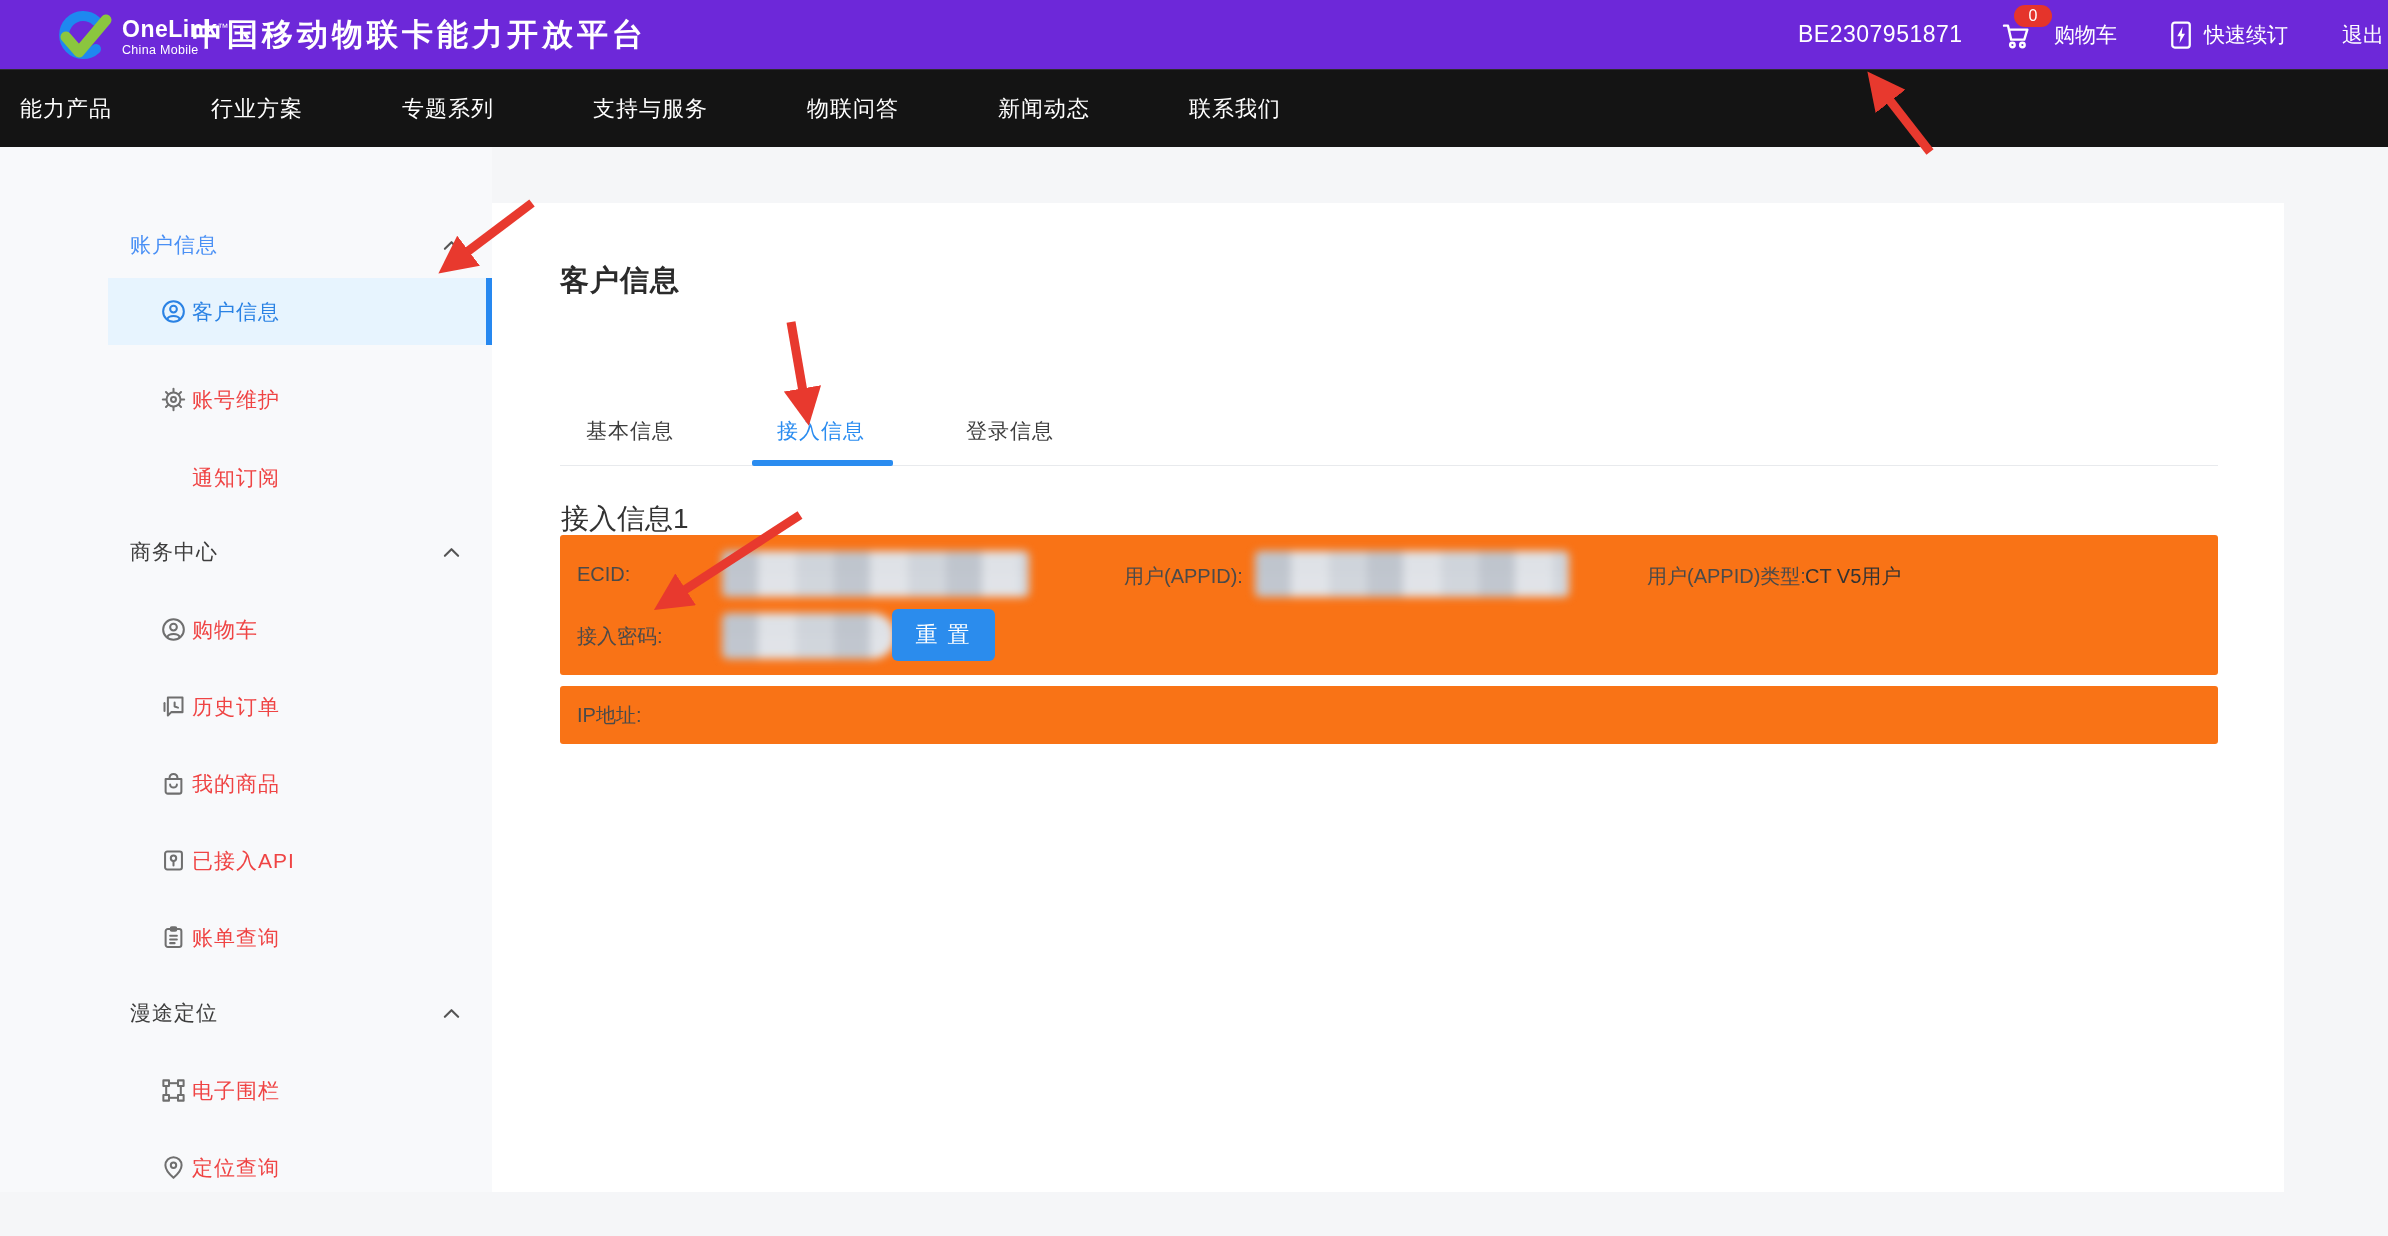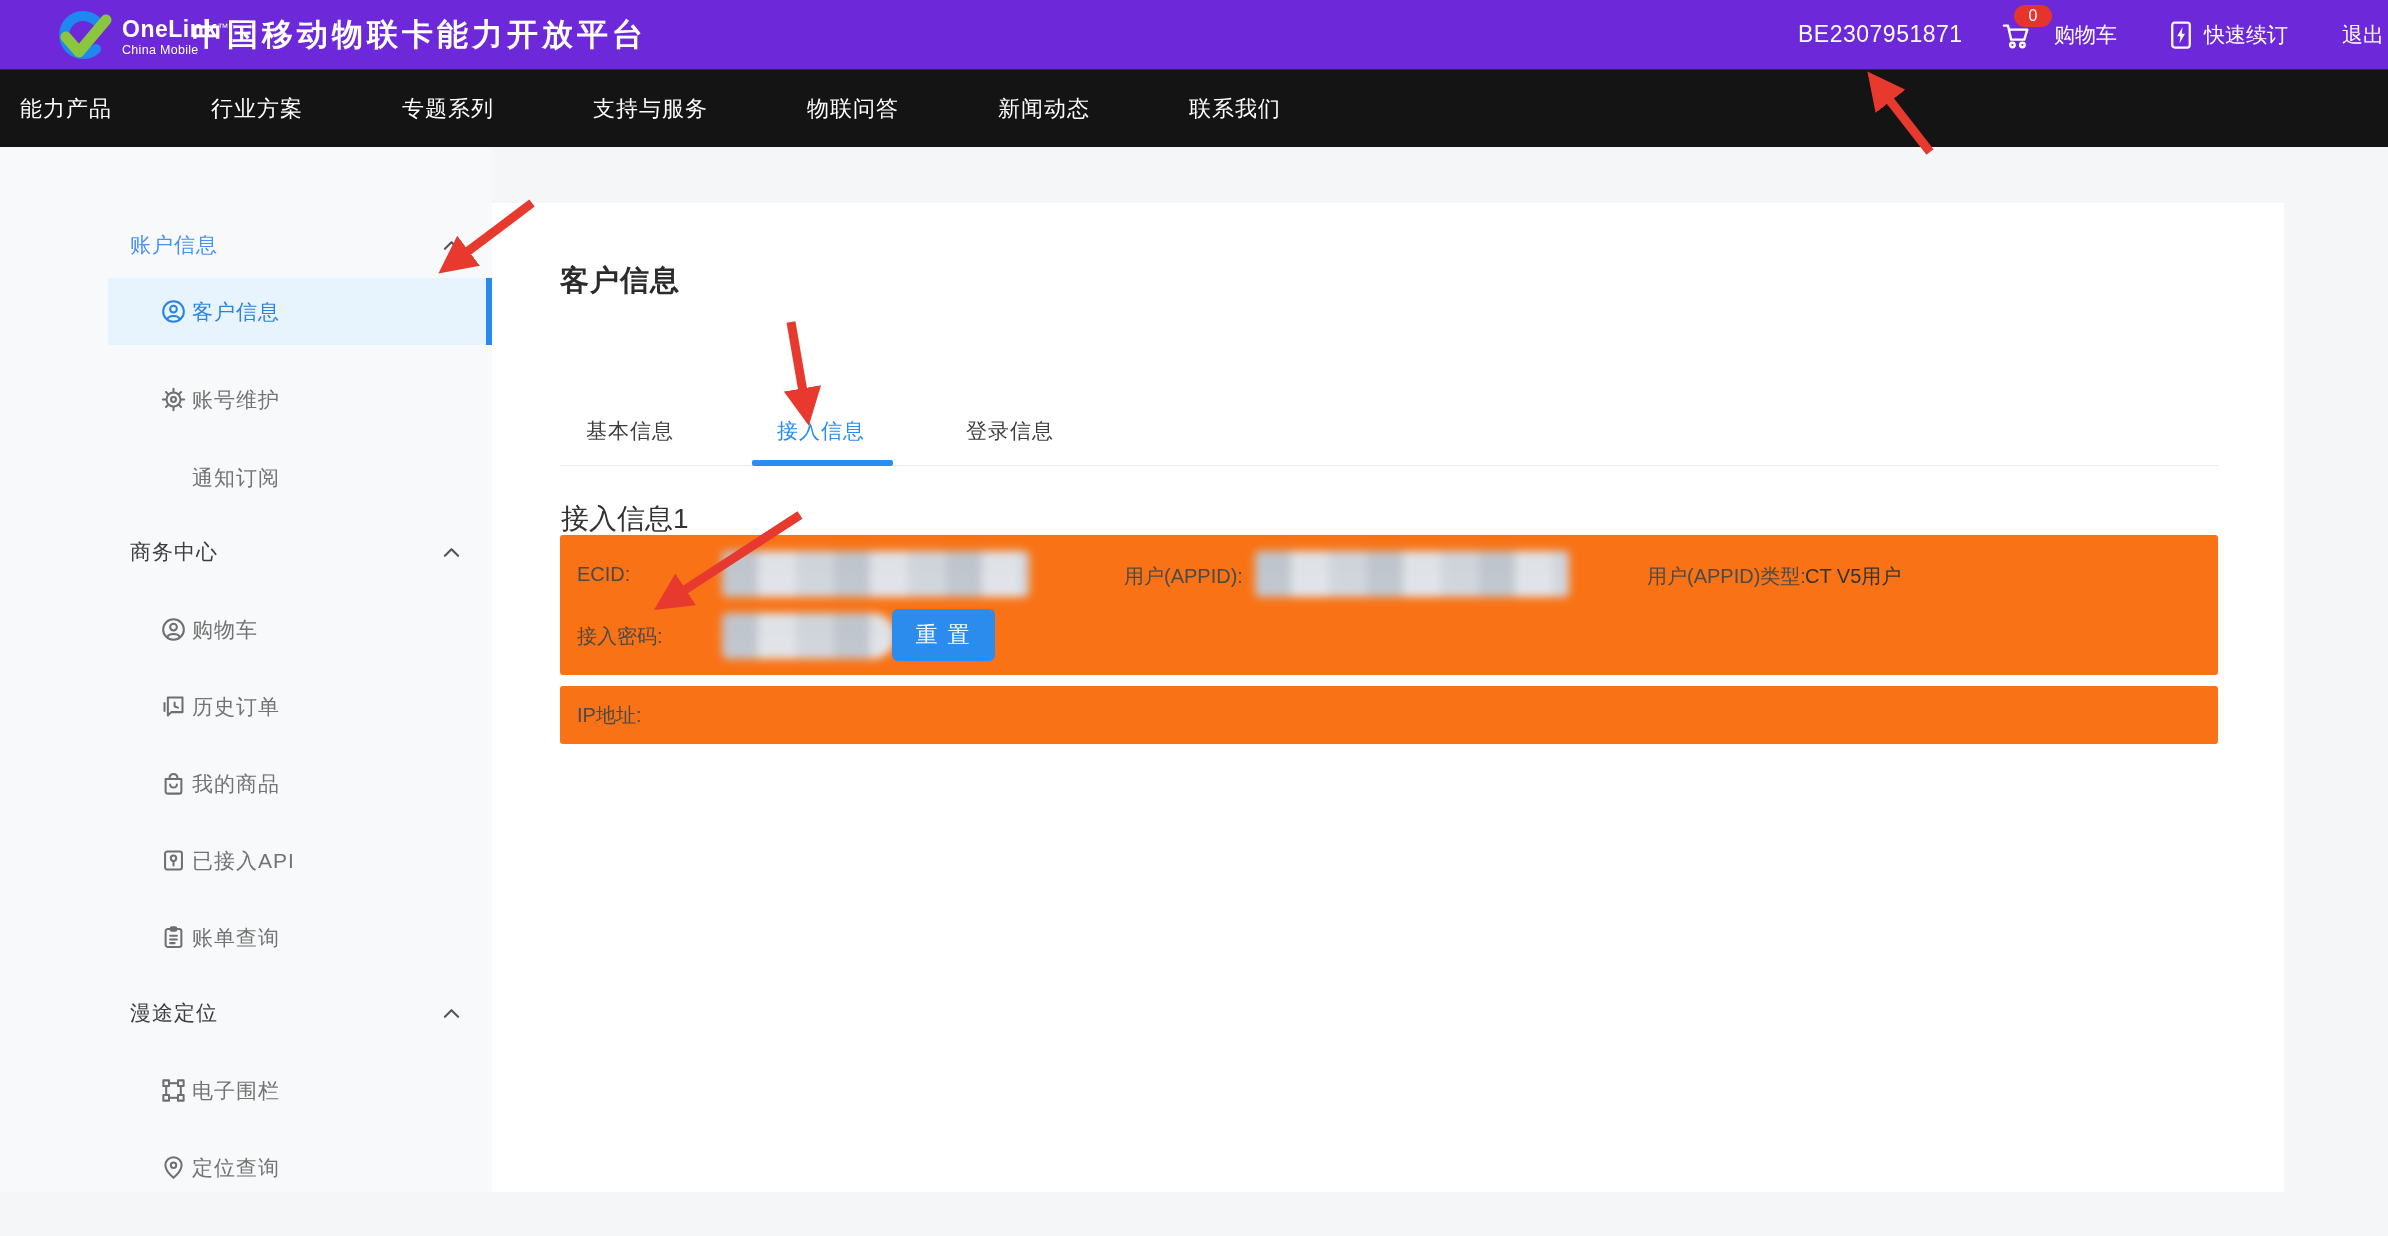--- a/index.html
+++ b/index.html
@@ -28,21 +28,21 @@
   .renew-icon { left:2166px; }
   .renew-label { left:2204px; font-size:21px; }
   .logout-label { left:2342px; font-size:21px; }
 
   .nav-items { position:absolute; left:20px; top:0; height:78px; display:flex; align-items:center; gap:99px;font-family:Liberation Serif, serif; }
   .nav-item { color:#fff; font-size:22px; letter-spacing:1px; cursor:pointer; white-space:nowrap; }
 
   
   .sidebar { position:absolute; left:0; top:147px; width:492px; height:1045px; background:#f8f9fb; }
   .side-row { position:absolute; left:108px; width:382px; height:67px; display:flex; align-items:center; cursor:pointer; }
-  .side-row .txt { font-size:21px; color:#737373; letter-spacing:1px; }
+  .side-row .txt { font-size:21px; color:#ef4444; letter-spacing:1px; }
   .side-row .icon { position:absolute; left:52px; width:27px; height:27px; color:#6f6f6f; }
   .side-row .icon svg { width:27px; height:27px; display:block; }
   .side-row.with-icon .txt { margin-left:84px; }
   .side-row.no-icon .txt { margin-left:84px; }
   .group-row .txt { margin-left:22px; font-size:21px; color:#3d3d3d; letter-spacing:1px; }
   .group-row.blue .txt { color:#4a90f5; }
   .chev { position:absolute; right:30px; top:50%; margin-top:-7px; width:17px; height:13px; color:#555; }
   .side-row.active { background:#e7f4fe; }
   .side-row.active::after { content:""; position:absolute; right:-2px; top:0; width:6px; height:67px; background:#2688f0; }
   .side-row.active .txt, .side-row.active .icon { color:#2a82e4; }

